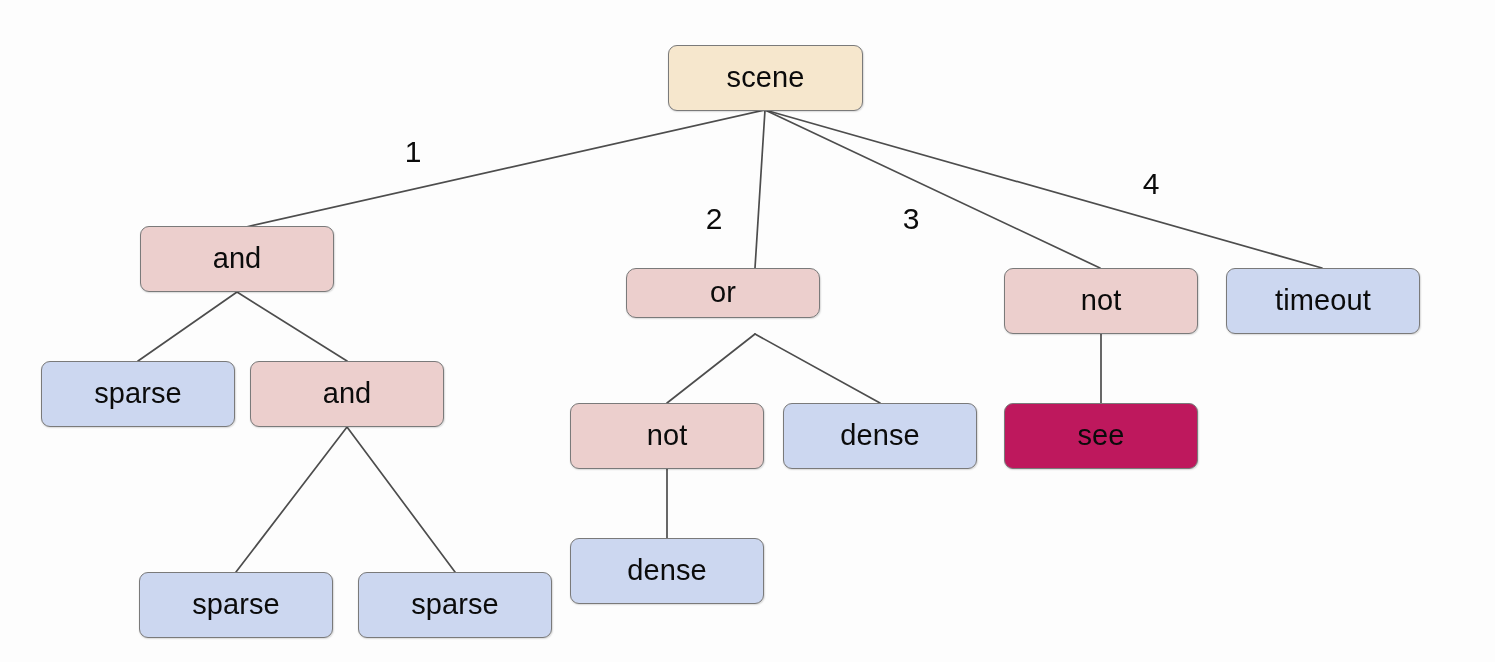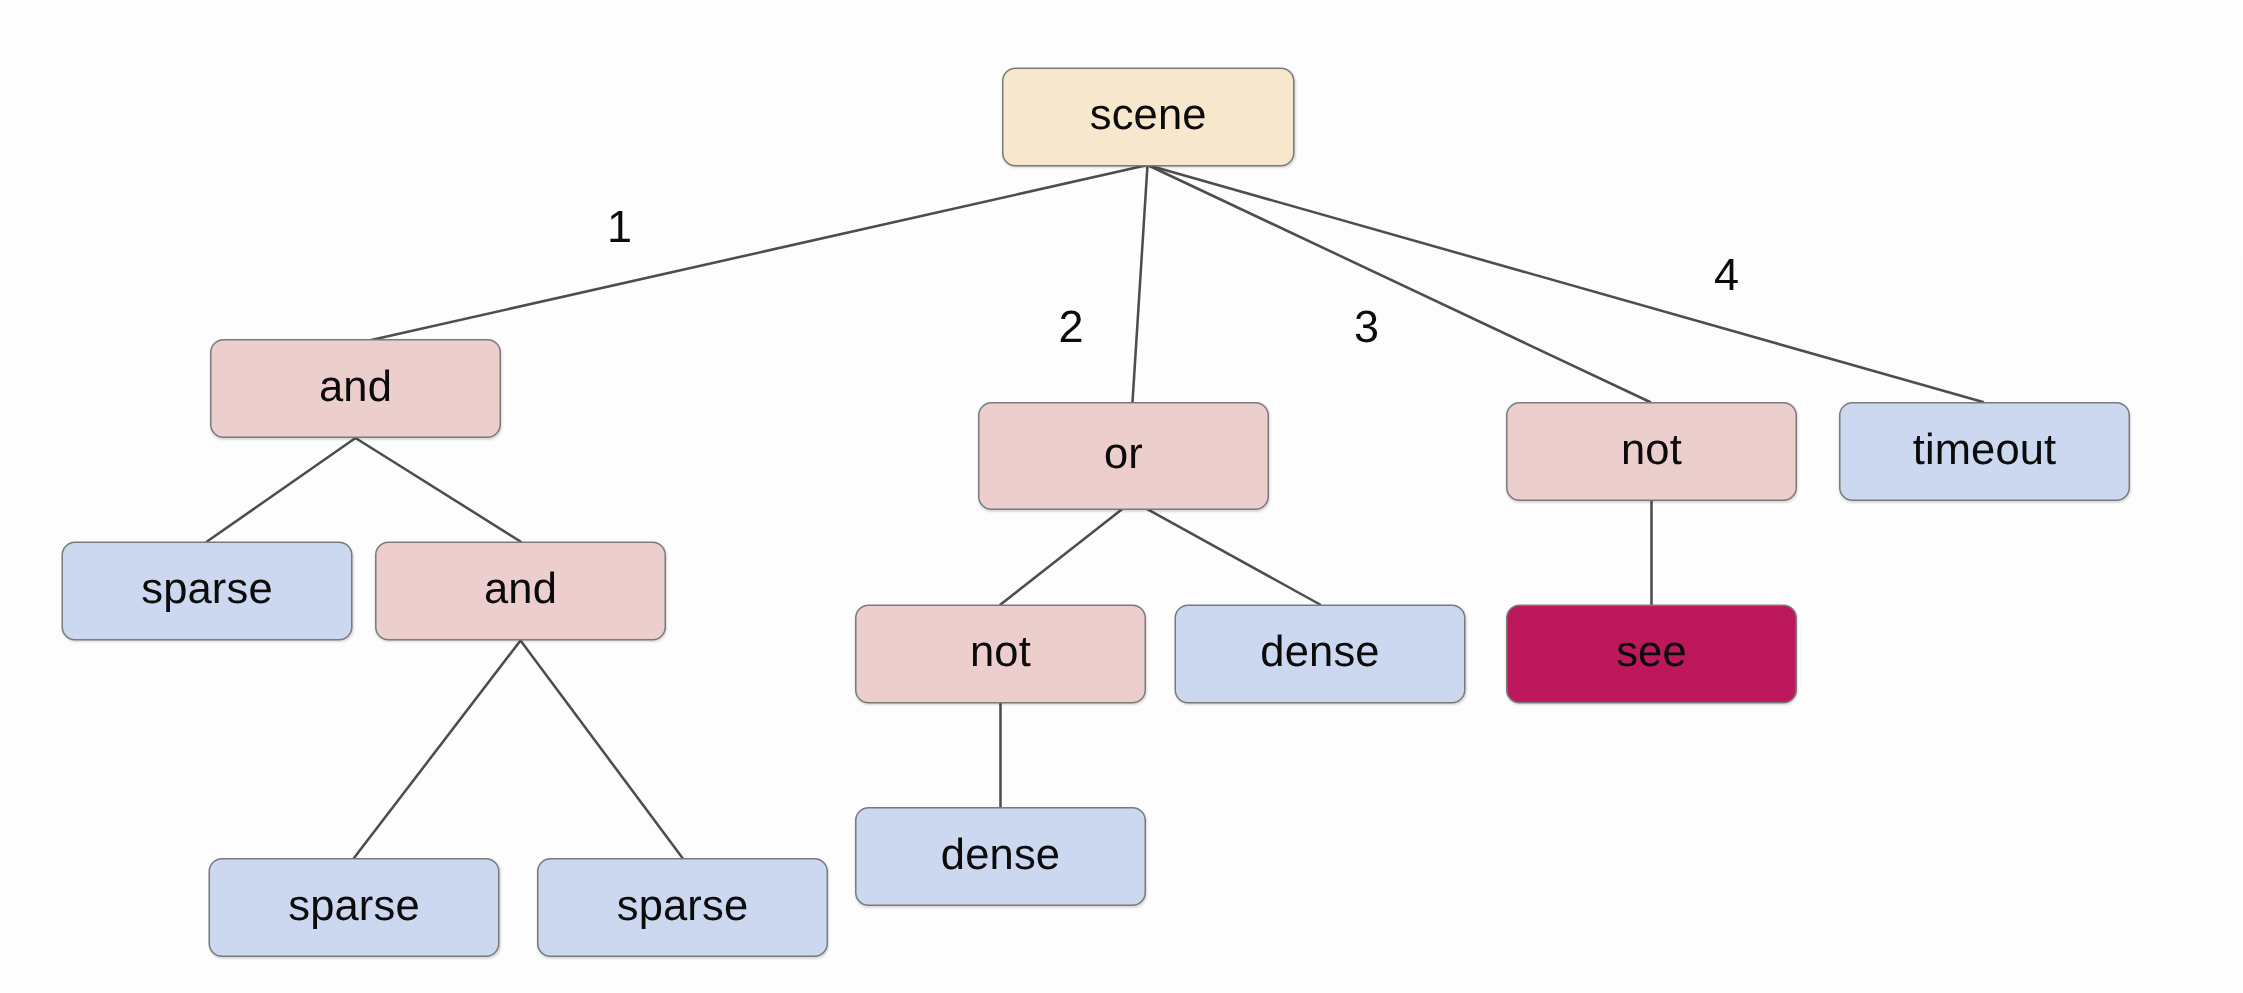--- a/index.html
+++ b/index.html
@@ -74,21 +74,21 @@
       <line x1="667" y1="469" x2="667" y2="538" stroke="#4d4d4d" stroke-width="1.7" stroke-linecap="round"></line>
       <line x1="1101" y1="334" x2="1101" y2="403" stroke="#4d4d4d" stroke-width="1.7" stroke-linecap="round"></line>
     </svg>
   <div id="node-layer">
       <div class="node" style="left: 668px; top: 45px; width: 195px; height: 66px; background: rgb(246, 231, 205); border-color: rgb(122, 122, 122);">
         <span class="node-label">scene</span>
       </div>
       <div class="node" style="left: 140px; top: 226px; width: 194px; height: 66px; background: rgb(236, 207, 205); border-color: rgb(122, 122, 122);">
         <span class="node-label">and</span>
       </div>
-      <div class="node" style="left: 652px; top: 268px; width: 194px; height: 72px; background: rgb(236, 207, 205); border-color: rgb(122, 122, 122);">
+      <div class="node" style="left: 626px; top: 268px; width: 194px; height: 50px; background: rgb(236, 207, 205); border-color: rgb(122, 122, 122); border-radius: 10px;">
         <span class="node-label">or</span>
       </div>
       <div class="node" style="left: 1004px; top: 268px; width: 194px; height: 66px; background: rgb(236, 207, 205); border-color: rgb(122, 122, 122);">
         <span class="node-label">not</span>
       </div>
       <div class="node" style="left: 1226px; top: 268px; width: 194px; height: 66px; background: rgb(204, 215, 240); border-color: rgb(122, 122, 122);">
         <span class="node-label">timeout</span>
       </div>
       <div class="node" style="left: 41px; top: 361px; width: 194px; height: 66px; background: rgb(204, 215, 240); border-color: rgb(122, 122, 122);">
         <span class="node-label">sparse</span>

